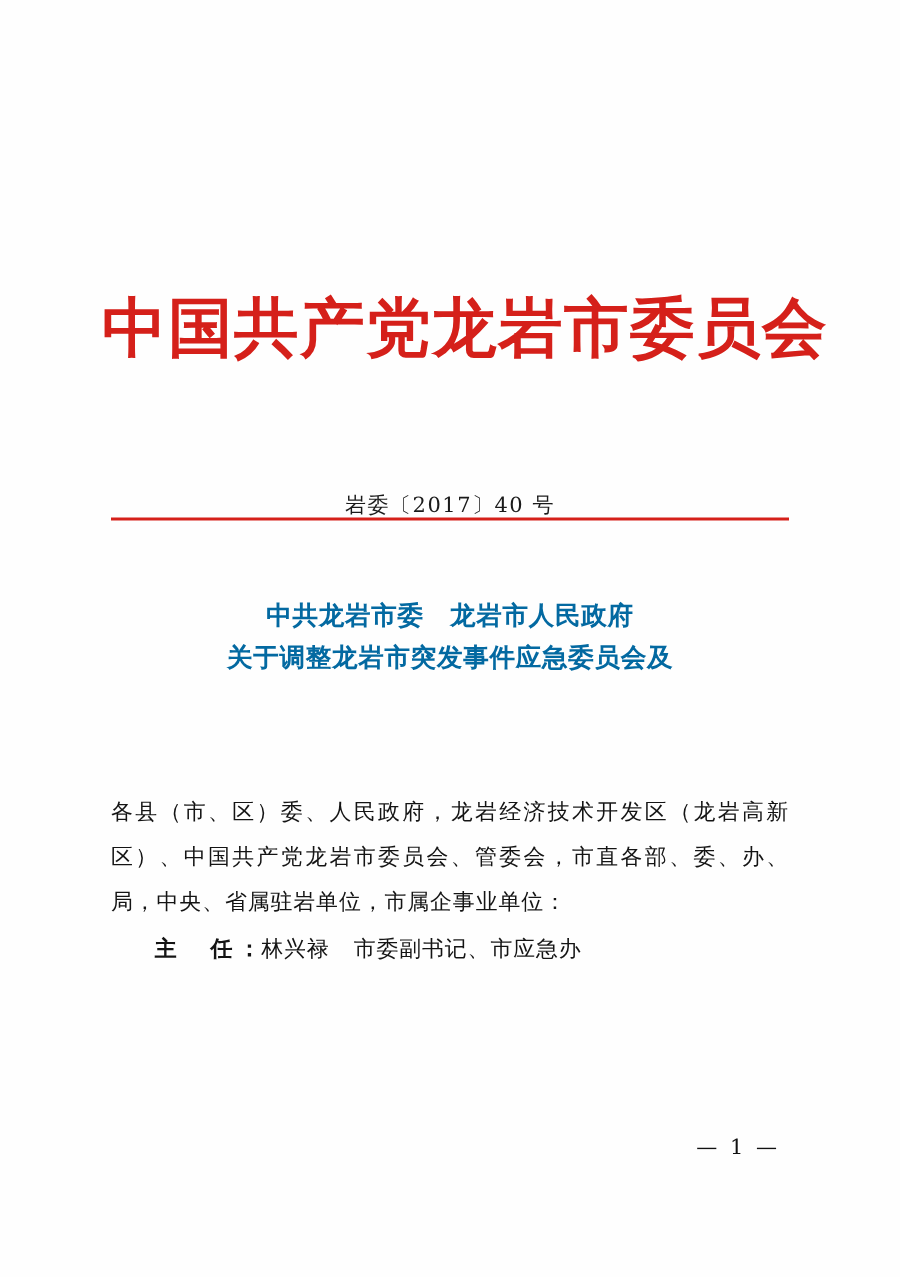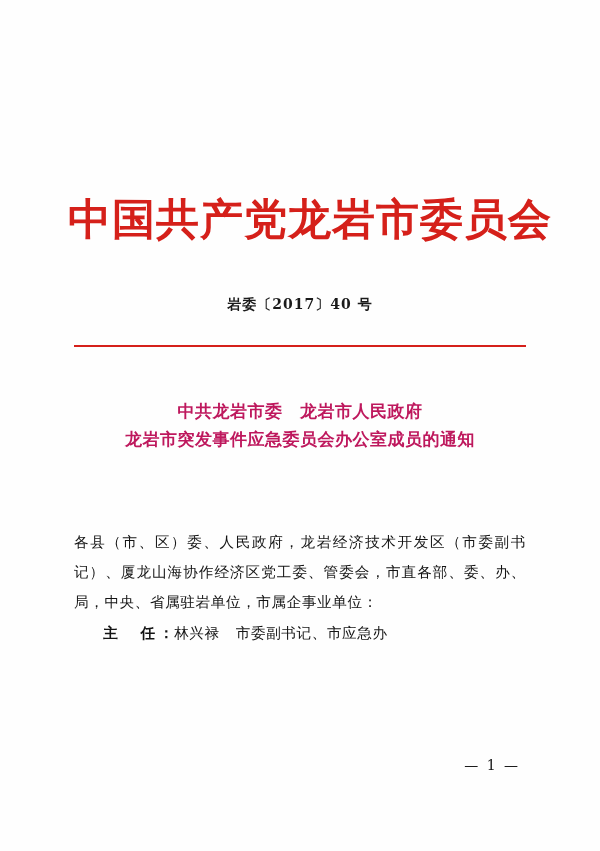--- a/index.html
+++ b/index.html
@@ -30,45 +30,44 @@
     font-family: "DejaVu Serif", serif;
     font-weight: bold;
     font-size: 43px;
     letter-spacing: 1px;
     line-height: 1.1;
     white-space: nowrap;
     padding-left: 10px;
   }
   .doc-number {
     position: absolute;
-    top: 296px;
+    top: 328px;
     left: 0;
     width: 600px;
     text-align: center;
     color: #1a1a1a;
     font-family: "DejaVu Serif", serif;
     font-size: 14px;
     letter-spacing: 1px;
-    font-weight: bold;
   }
   .red-rule {
     position: absolute;
     top: 345px;
     left: 74px;
     width: 452px;
     height: 2px;
     background: #d5201a;
   }
   .title-block {
     position: absolute;
     top: 398px;
     left: 0;
     width: 600px;
     text-align: center;
-    color: #be185d;
+    color: #0369a1;
     font-family: "DejaVu Serif", serif;
     font-weight: bold;
     font-size: 17px;
     line-height: 1.62;
     letter-spacing: 0.5px;
   }
   .title-block .tline {
     display: block;
     white-space: nowrap;
   }
@@ -133,25 +132,25 @@
 <div class="page">
 
   <div class="masthead">中国共产党龙岩市委员会</div>
 
   <div class="doc-number">岩委〔2017〕40 号</div>
 
   <div class="red-rule"></div>
 
   <div class="title-block">
     <span class="tline">中共龙岩市委　龙岩市人民政府</span>
-    <span class="tline">龙岩市突发事件应急委员会办公室成员的通知</span>
+    <span class="tline">关于调整龙岩市突发事件应急委员会及</span>
   </div>
 
   <div class="body-block">
-    <p>各县（市、区）委、人民政府，龙岩经济技术开发区（市委副书记）、厦龙山海协作经济区党工委、管委会，市直各部、委、办、局，中央、省属驻岩单位，市属企事业单位：</p>
+    <p>各县（市、区）委、人民政府，龙岩经济技术开发区（龙岩高新区）、中国共产党龙岩市委员会、管委会，市直各部、委、办、局，中央、省属驻岩单位，市属企事业单位：</p>
     <p class="member-line">
       <span class="role">主　任</span><span class="sep">：</span><span class="nm">林兴禄</span><span class="gap"></span><span>市委副书记、市应急办</span>
     </p>
   </div>
 
   <div class="page-footer">— 1 —</div>
 
 </div>
 
 </body></html>

